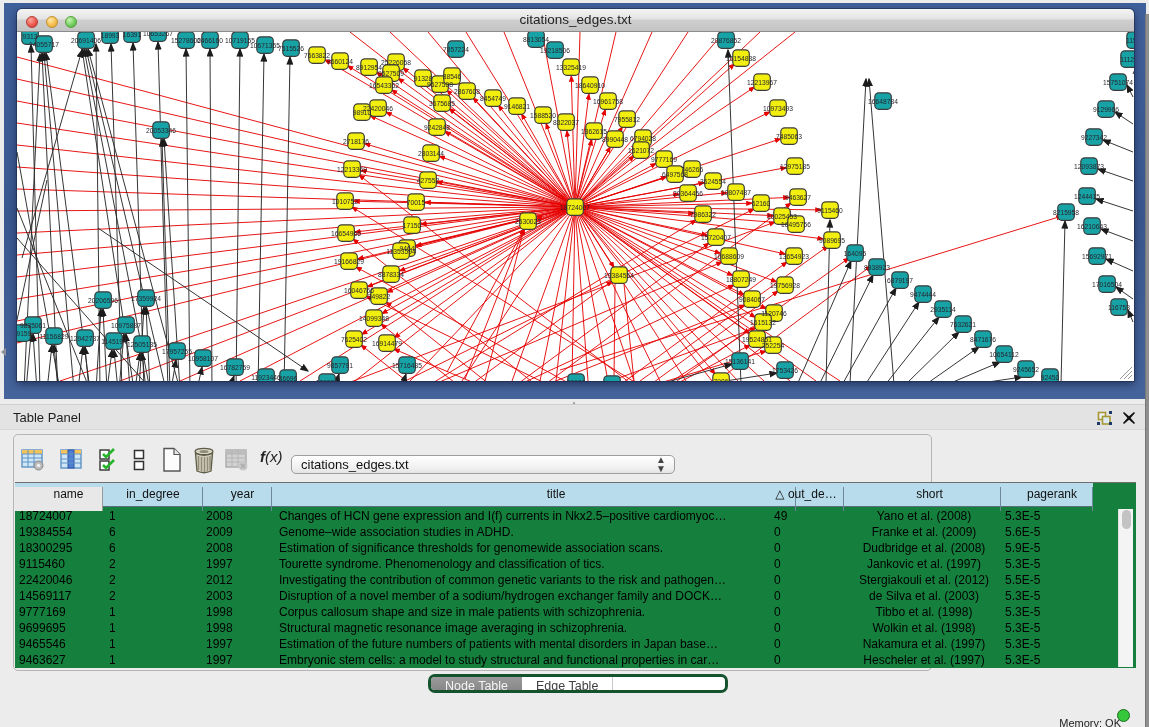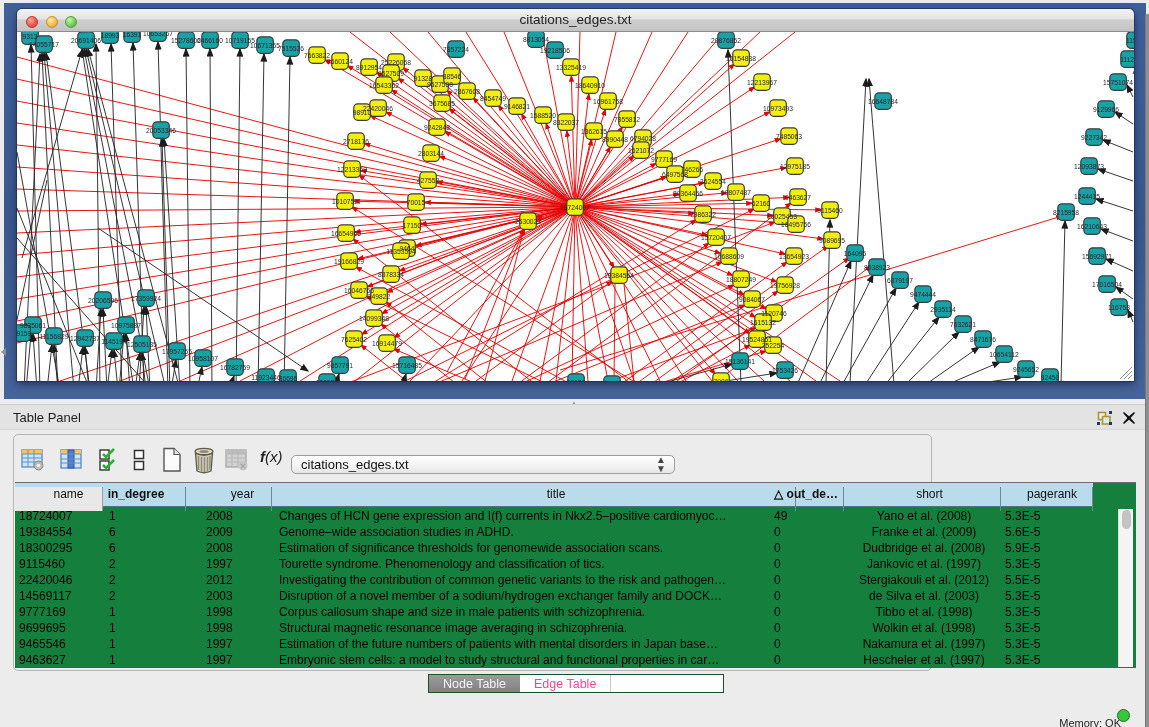--- a/index.html
+++ b/index.html
@@ -45,26 +45,26 @@
 .c0 { left:4px;   width:84px; }
 .c1 { left:94px;  width:90px; }
 .c2 { left:191px; width:66px; }
 .c3 { left:264px; width:486px; }
 .c4 { left:759px; width:62px; }
 .c5 { left:830px; width:158px; text-align:center; }
 .c6 { left:990px; width:92px; }
 #vscroll { position:absolute; right:3px; top:26px; width:15px; height:158px; background:#f4f4f4; border-left:1px solid #e0e0e0;}
 #vthumb { position:absolute; left:3px; top:1px; width:9px; height:19px; background:#c3c3c3; border-radius:5px; }
 #tabs { position:absolute; left:428px; top:674px; height:19px; display:flex;
-  border:1px solid #14532d; border-radius:0; overflow:hidden; background:#fff;
+  border:3px solid #14532d; border-radius:7px; overflow:hidden; background:#fff;
   font-size:12.5px; }
 #tabs div { padding:2px 14px 0 14px; height:19px; }
 #tabs .sel { background:linear-gradient(180deg,#9b9b9b,#7f7f7f); color:#f4f4f4; }
 #tabs .sep { border-left:1px solid #c8c8c8; padding:0; }
-#tabs .n { color:#ec4899; }
+#tabs .n { color:#404040; }
 #status { position:absolute; right:28px; top:709px; font-size:11px; color:#222;margin-top:8px; }
 #memdot { position:absolute; right:19px; top:709px; width:13px; height:13px; border-radius:50%;
   background:#35c83b; border:1.5px solid #1e6b22; }
 </style></head>
 <body>
 <div id="desktop">
   <div id="win">
     <div id="titlebar">
       <div class="tl" id="tl1"></div>
         <div class="tl" id="tl2"></div>
@@ -658,24 +658,24 @@
       <path d="M2,7 h20 M2,11 h20 M2,15 h20 M8,3 v17 M14,3 v17" stroke="#b5b5b5" stroke-width="1"></path>
       <circle cx="19" cy="19" r="4.5" fill="#c9c9c9"></circle>
       <path d="M16.8,16.8 l4.4,4.4 M21.2,16.8 l-4.4,4.4" stroke="#ababab" stroke-width="1.6"></path>
     </svg>
     <div class="ic" style="left:246px; top:10px; font-size:15px; color:#222;"><i><b>f</b>(x)</i></div>
     <div id="dropdown">citations_edges.txt<div class="arr">▲<br>▼</div></div>
   </div>
   <div id="tablewrap">
     <div id="thead">
       <div class="th" style="left:0;width:88px;background:#e8e8e8;border-right:1px solid #9a9a9a;text-indent:20px;">name</div>
-      <div class="th" style="left:72px;width:99px;font-weight:bold;">in_degree</div>
+      <div class="th" style="left:89px;width:99px;">in_degree</div>
       <div class="th" style="left:189px;width:68px;text-indent:10px;">year</div>
       <div class="th" style="left:258px;width:495px;text-indent:16px;margin-left:28px;">title</div>
-      <div class="th" style="left:754px;width:75px;font-weight:bold;">△ out_de…</div>
+      <div class="th" style="left:754px;width:75px;">△ out_de…</div>
       <div class="th" style="left:830px;width:156px;text-indent:14px;">short</div>
       <div class="th" style="left:987px;width:91px;text-indent:10px;">pagerank</div>
     </div>
     <div id="tbody">
 <div class="trow">
           <div class="c0">18724007</div>
           <div class="c1">1</div>
           <div class="c2">2008</div>
           <div class="c3">Changes of HCN gene expression and I(f) currents in Nkx2.5–positive cardiomyoc…</div>
           <div class="c4">49</div>

